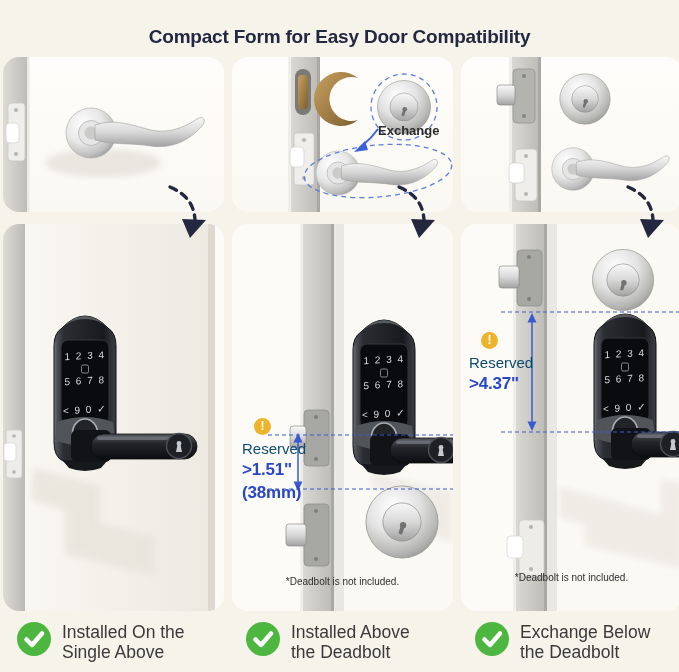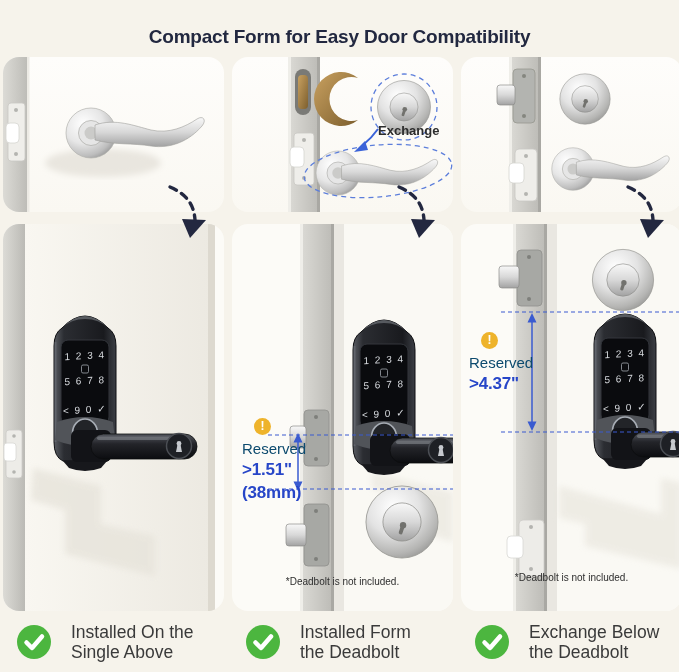--- a/index.html
+++ b/index.html
@@ -27,21 +27,21 @@
   .overlay{position:absolute;z-index:2}
   .exchange-label{font-size:13px;font-weight:700;color:#2c2c2c}
   .annotation{display:flex;flex-direction:column;gap:3px}
   .warning-badge{
     width:17px;height:17px;border-radius:50%;background:#eeb32b;color:#fff;
     font-weight:700;font-size:12px;line-height:17px;text-align:center;margin-left:12px;
   }
   .reserved{font-size:15px;color:#0c4a6e;margin-top:2px}
   .measure-val{font-size:17px;font-weight:700;color:#2746c8;letter-spacing:-0.2px}
   .footnote{position:absolute;left:0;width:100%;text-align:center;font-size:10px;color:#2e2e2e;z-index:2}
-  .caption{display:flex;align-items:center;gap:20px;padding:11px 0 0 14px}
+  .caption{display:flex;gap:11px;padding:11px 0 0 14px}
   .caption-text{font-size:17.5px;color:#3a3a3a;line-height:1.16;font-weight:500}
 </style>
 </head>
 <body>
 
 <svg width="0" height="0" style="position:absolute" aria-hidden="true">
   <defs>
     <radialGradient id="gChromeR" cx="35%" cy="32%" r="78%">
       <stop offset="0" stop-color="#ffffff"></stop>
         <stop offset=".5" stop-color="#e6e6e6"></stop>
@@ -271,21 +271,21 @@
       </div>
       <div class="footnote" style="top:352px">*Deadbolt is not included.</div>
     </div>
 
     <div class="caption">
       <svg width="34" height="34" viewBox="0 0 34 34">
         <circle cx="17" cy="17" r="17" fill="#4cb63f"></circle>
         <path d="M9.5,17.5 L15,23 L25,11.5" fill="none" stroke="#fff" stroke-width="4.5" stroke-linecap="round" stroke-linejoin="round"></path>
       </svg>
       <div class="caption-text">
-        <div>Installed Form</div>
+        <div>Installed Above</div>
         <div>the Deadbolt</div>
       </div>
     </div>
   </div>
 
   <div class="column">
     <div class="top-panel">
       <svg viewBox="0 0 221 155" width="221" height="155">
         <rect x="48" y="0" width="32" height="155" fill="url(#gEdge)"></rect>
         <rect x="48" y="0" width="3" height="155" fill="#efeee9"></rect>

